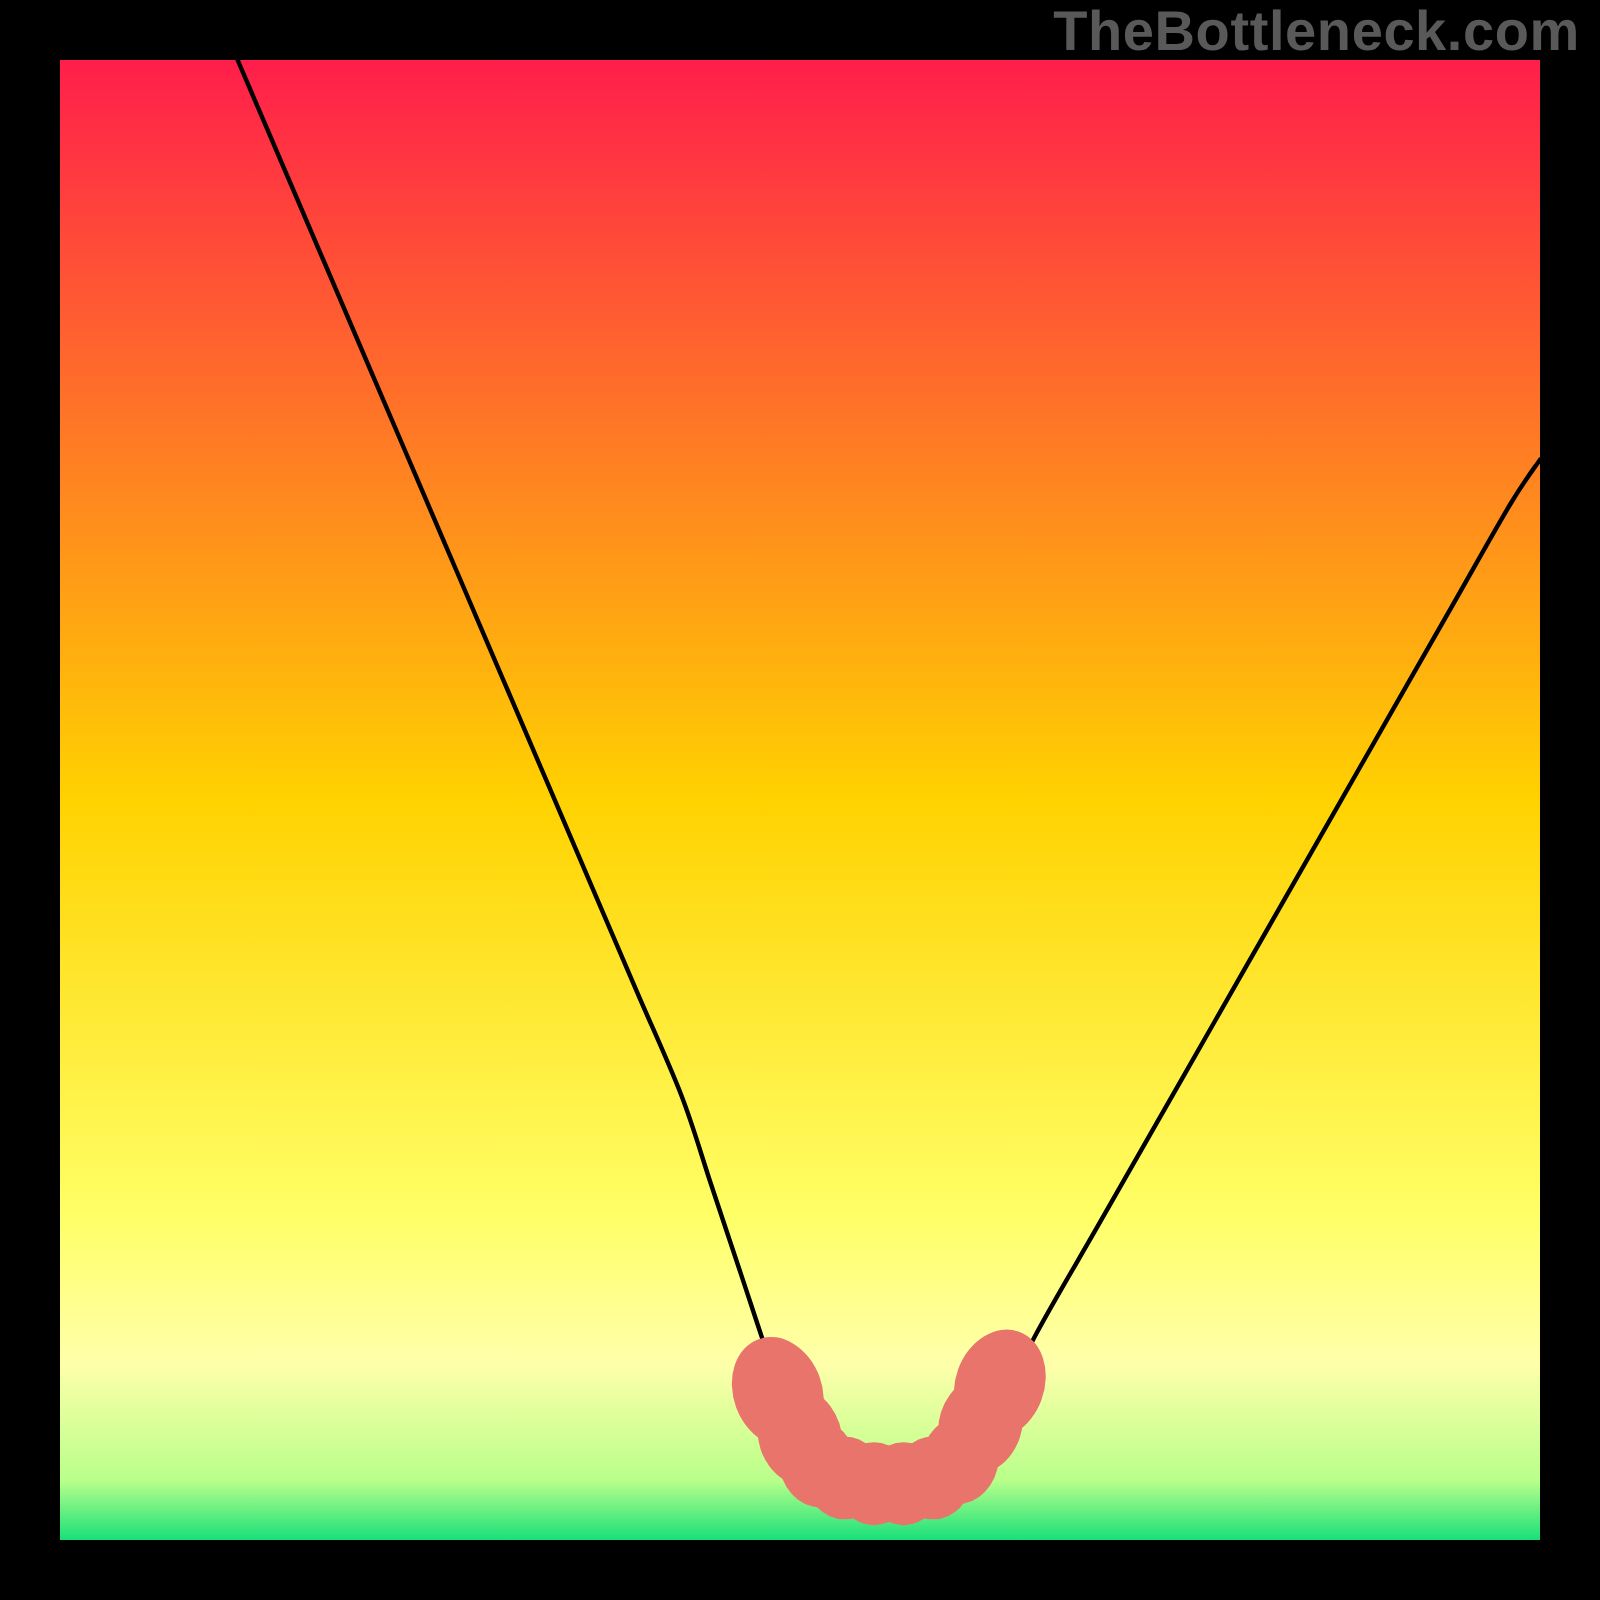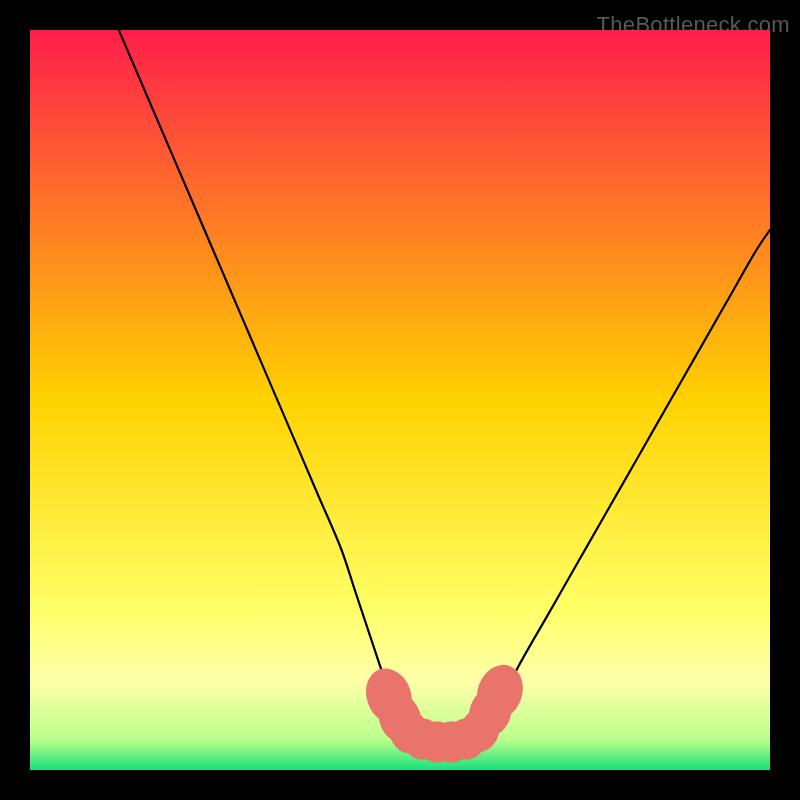--- a/index.html
+++ b/index.html
@@ -9,25 +9,25 @@
     height: 800px;
   }
   .outer {
     width: 800px;
     height: 800px;
     background: #000;
     position: relative;
   }
   .watermark {
     position: absolute;
-    top: 12px;
+    top: 0;
     right: 10px;
     font-family: Arial, Helvetica, sans-serif;
-    font-size: 22px;
-    font-weight: 400;
+    font-size: 28px;
+    font-weight: 700;
     color: #595959;
     letter-spacing: 0.3px;
   }
   .plot-wrap {
     position: absolute;
     left: 30px;
     top: 30px;
     width: 740px;
     height: 740px;
   }

